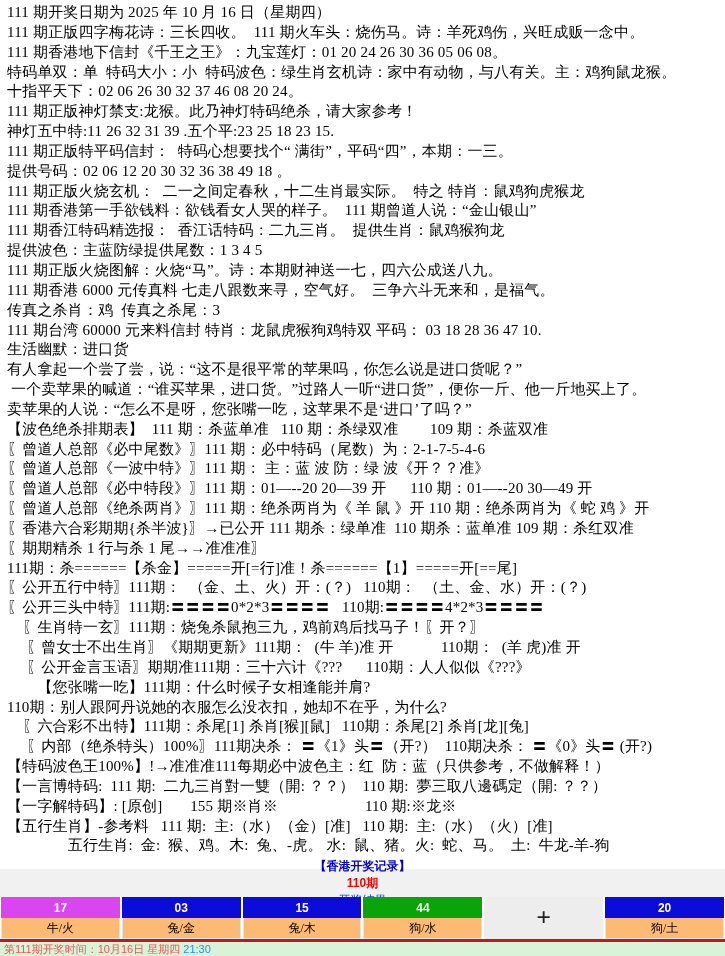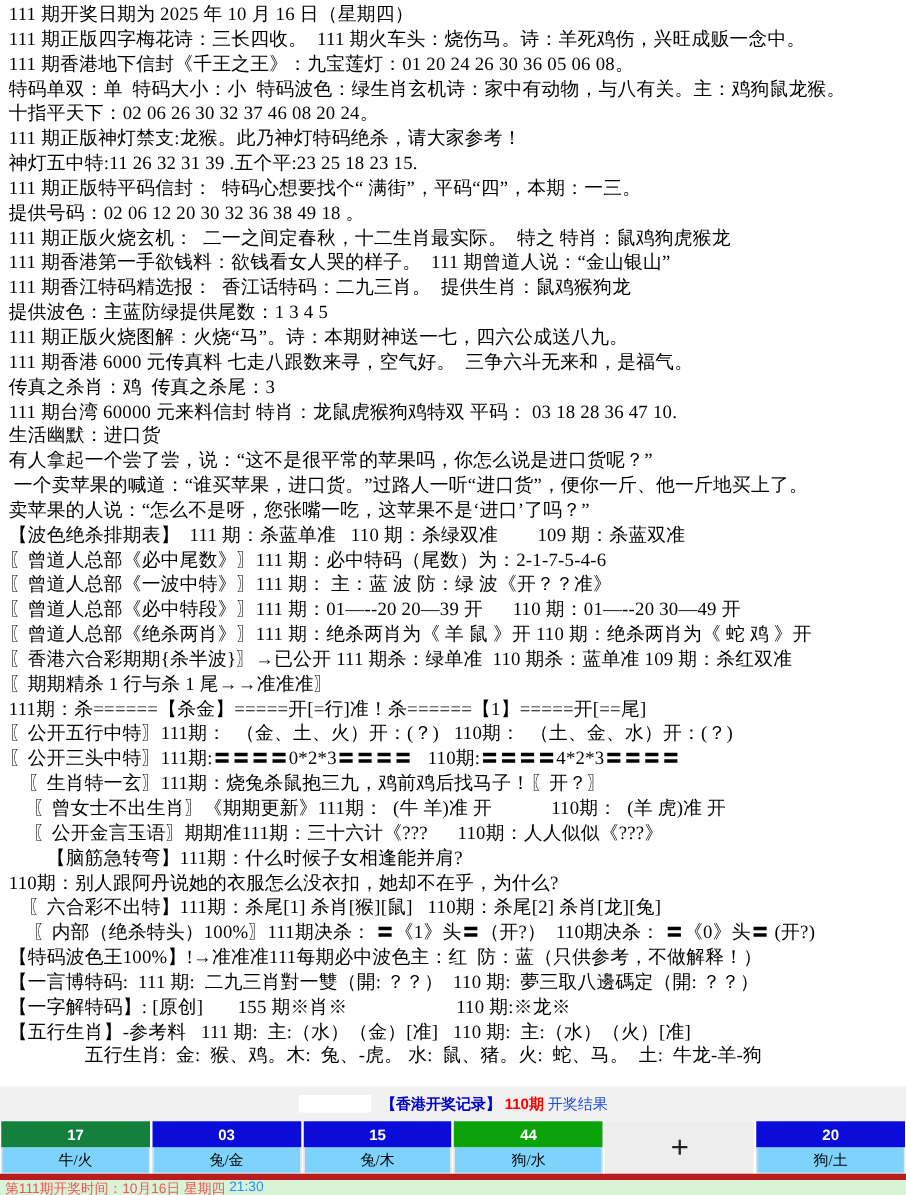--- a/index.html
+++ b/index.html
@@ -5,36 +5,36 @@
   * { margin:0; padding:0; box-sizing:border-box; }
   html,body { width:725px; height:956px; background:#fff; overflow:hidden; }
   body { font-family:"Liberation Serif","DejaVu Serif",serif; }
   .page { width:725px; height:956px; display:flex; flex-direction:column; background:#fff; }
 
   
   .text-area { height:877px; padding:3px 0 0 7px; overflow:hidden;border-radius:16px; }
   .text-line { font-size:15px; line-height:19.85px; color:#000; white-space:pre; letter-spacing:0.2px; }
 
   
-  .record-bar { height:28px; background:#f1f1f1; display:flex; align-items:center; justify-content:center; font-size:12px; font-family:"Liberation Sans","DejaVu Sans",sans-serif; }
+  .record-bar { height:28px; background:#f1f1f1; display:flex; align-items:center; justify-content:center; font-size:12px; font-family:"Liberation Sans","DejaVu Sans",sans-serif;flex-direction:column; }
   .logo-box { display:inline-block; width:58px; height:14px; background:#fff; margin-right:8px; }
   .bar-title { color:#0000cc; font-weight:bold; cursor:pointer; }
   .bar-issue { color:#ff0000; font-weight:bold; margin:0 3px; }
   .bar-suffix { color:#1d4ed8; }
 
   
   .results { height:42px; display:flex; background:#fff; }
   .result-col { flex:1; display:flex; flex-direction:column; margin:0 1px; }
   .num-cell { height:21px; display:flex; align-items:center; justify-content:center; color:#fff; font-size:12px; font-weight:bold; font-family:"Liberation Sans","DejaVu Sans",sans-serif; }
-  .label-cell { height:21px; display:flex; align-items:center; justify-content:center; color:#000; font-size:12px; background:#7dd3fc; border:1px solid #e4e4e4; border-top:none; }
+  .label-cell { height:21px; display:flex; align-items:center; justify-content:center; color:#000; font-size:12px; background:#fdba74; border:1px solid #e4e4e4; border-top:none; }
   .plus-col { flex:1; background:#ededed; display:flex; align-items:center; justify-content:center; margin:0 1px; }
   .plus-sign { font-size:26px; font-weight:bold; color:#222; line-height:1; }
 
   
-  .footer { height:17px; background:#d9f3d9; border-top:5px solid #b91c1c; display:flex; align-items:center; padding-left:4px; font-size:11px; font-family:"Liberation Sans","DejaVu Sans",sans-serif; white-space:pre; }
+  .footer { height:17px; background:#d9f3d9; border-top:3px solid #b91c1c; display:flex; align-items:center; padding-left:4px; font-size:11px; font-family:"Liberation Sans","DejaVu Sans",sans-serif; white-space:pre; }
   .footer .pre { color:#f25555; }
   .footer .time { color:#1e90ff; }
 </style>
 </head>
 <body>
 
 <div class="page">
   <div class="text-area" id="lines">
       <div class="text-line">111 期开奖日期为 2025 年 10 月 16 日（星期四）</div>
       <div class="text-line">111 期正版四字梅花诗：三长四收。  111 期火车头：烧伤马。诗：羊死鸡伤，兴旺成贩一念中。</div>
@@ -63,41 +63,41 @@
       <div class="text-line">〖曾道人总部《必中特段》〗111 期：01—--20 20—39 开      110 期：01—--20 30—49 开</div>
       <div class="text-line">〖曾道人总部《绝杀两肖》〗111 期：绝杀两肖为《 羊 鼠 》开 110 期：绝杀两肖为《 蛇 鸡 》开</div>
       <div class="text-line">〖香港六合彩期期{杀半波}〗→已公开 111 期杀：绿单准  110 期杀：蓝单准 109 期：杀红双准</div>
       <div class="text-line">〖期期精杀 1 行与杀 1 尾→→准准准〗</div>
       <div class="text-line">111期：杀======【杀金】=====开[=行]准！杀======【1】=====开[==尾]</div>
       <div class="text-line">〖公开五行中特〗111期：  （金、土、火）开：(？)   110期：  （土、金、水）开：(？)</div>
       <div class="text-line">〖公开三头中特〗111期:〓〓〓〓0*2*3〓〓〓〓   110期:〓〓〓〓4*2*3〓〓〓〓</div>
       <div class="text-line">　〖生肖特一玄〗111期：烧兔杀鼠抱三九，鸡前鸡后找马子！〖开？〗</div>
       <div class="text-line">　 〖曾女士不出生肖〗《期期更新》111期：  (牛 羊)准 开            110期：  (羊 虎)准 开</div>
       <div class="text-line">　 〖公开金言玉语〗期期准111期：三十六计《???      110期：人人似似《???》</div>
-      <div class="text-line">　　【脑筋急转弯】111期：什么时候子女相逢能并肩?</div>
+      <div class="text-line">　　【您张嘴一吃】111期：什么时候子女相逢能并肩?</div>
       <div class="text-line">110期：别人跟阿丹说她的衣服怎么没衣扣，她却不在乎，为什么?</div>
       <div class="text-line">　〖六合彩不出特】111期：杀尾[1] 杀肖[猴][鼠]   110期：杀尾[2] 杀肖[龙][兔]</div>
       <div class="text-line">　 〖内部（绝杀特头）100%〗111期决杀： 〓《1》头〓（开?）  110期决杀： 〓《0》头〓 (开?)</div>
       <div class="text-line">【特码波色王100%】!→准准准111每期必中波色主：红  防：蓝（只供参考，不做解释！）</div>
       <div class="text-line">【一言博特码:  111 期:  二九三肖對一雙（開: ？？）  110 期:  夢三取八邊碼定（開: ？？）</div>
       <div class="text-line">【一字解特码】: [原创]       155 期※肖※                      110 期:※龙※</div>
       <div class="text-line">【五行生肖】-参考料   111 期:  主:（水）（金）[准]   110 期:  主:（水）（火）[准]</div>
       <div class="text-line">　　　　五行生肖:  金:  猴、鸡。木:  兔、-虎。 水:  鼠、猪。火:  蛇、马。  土:  牛龙-羊-狗</div>
     </div>
 
   <div class="record-bar">
     <span class="logo-box"></span>
     <span class="bar-title">【香港开奖记录】</span>
     <span class="bar-issue">110期</span>
     <span class="bar-suffix">开奖结果</span>
   </div>
 
   <div class="results" id="results">
       <div class="result-col">
-        <div class="num-cell" style="background: #15803d;">17</div>
+        <div class="num-cell" style="background: #d946ef;">17</div>
         <div class="label-cell">牛/火</div>
       </div>
       <div class="result-col">
         <div class="num-cell" style="background: rgb(11, 11, 218);">03</div>
         <div class="label-cell">兔/金</div>
       </div>
       <div class="result-col">
         <div class="num-cell" style="background: rgb(11, 11, 218);">15</div>
         <div class="label-cell">兔/木</div>
       </div>

